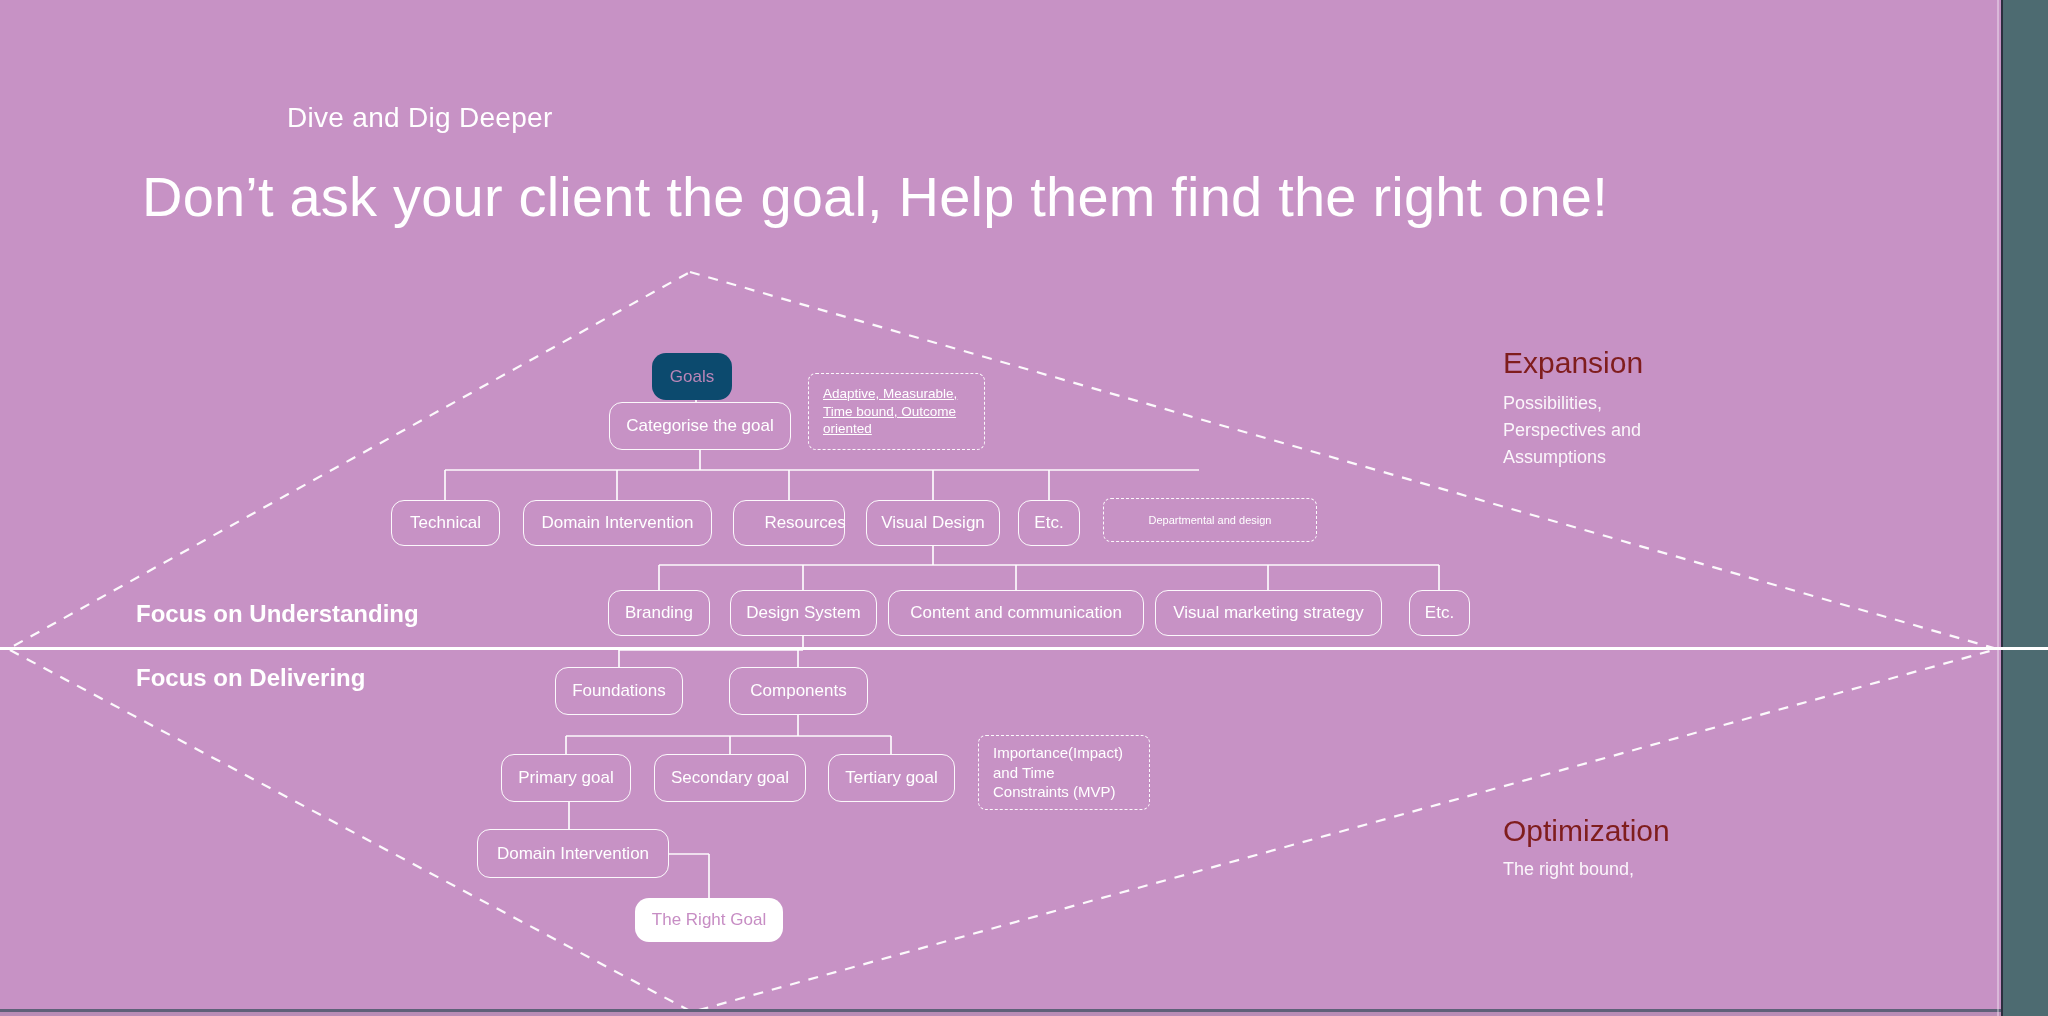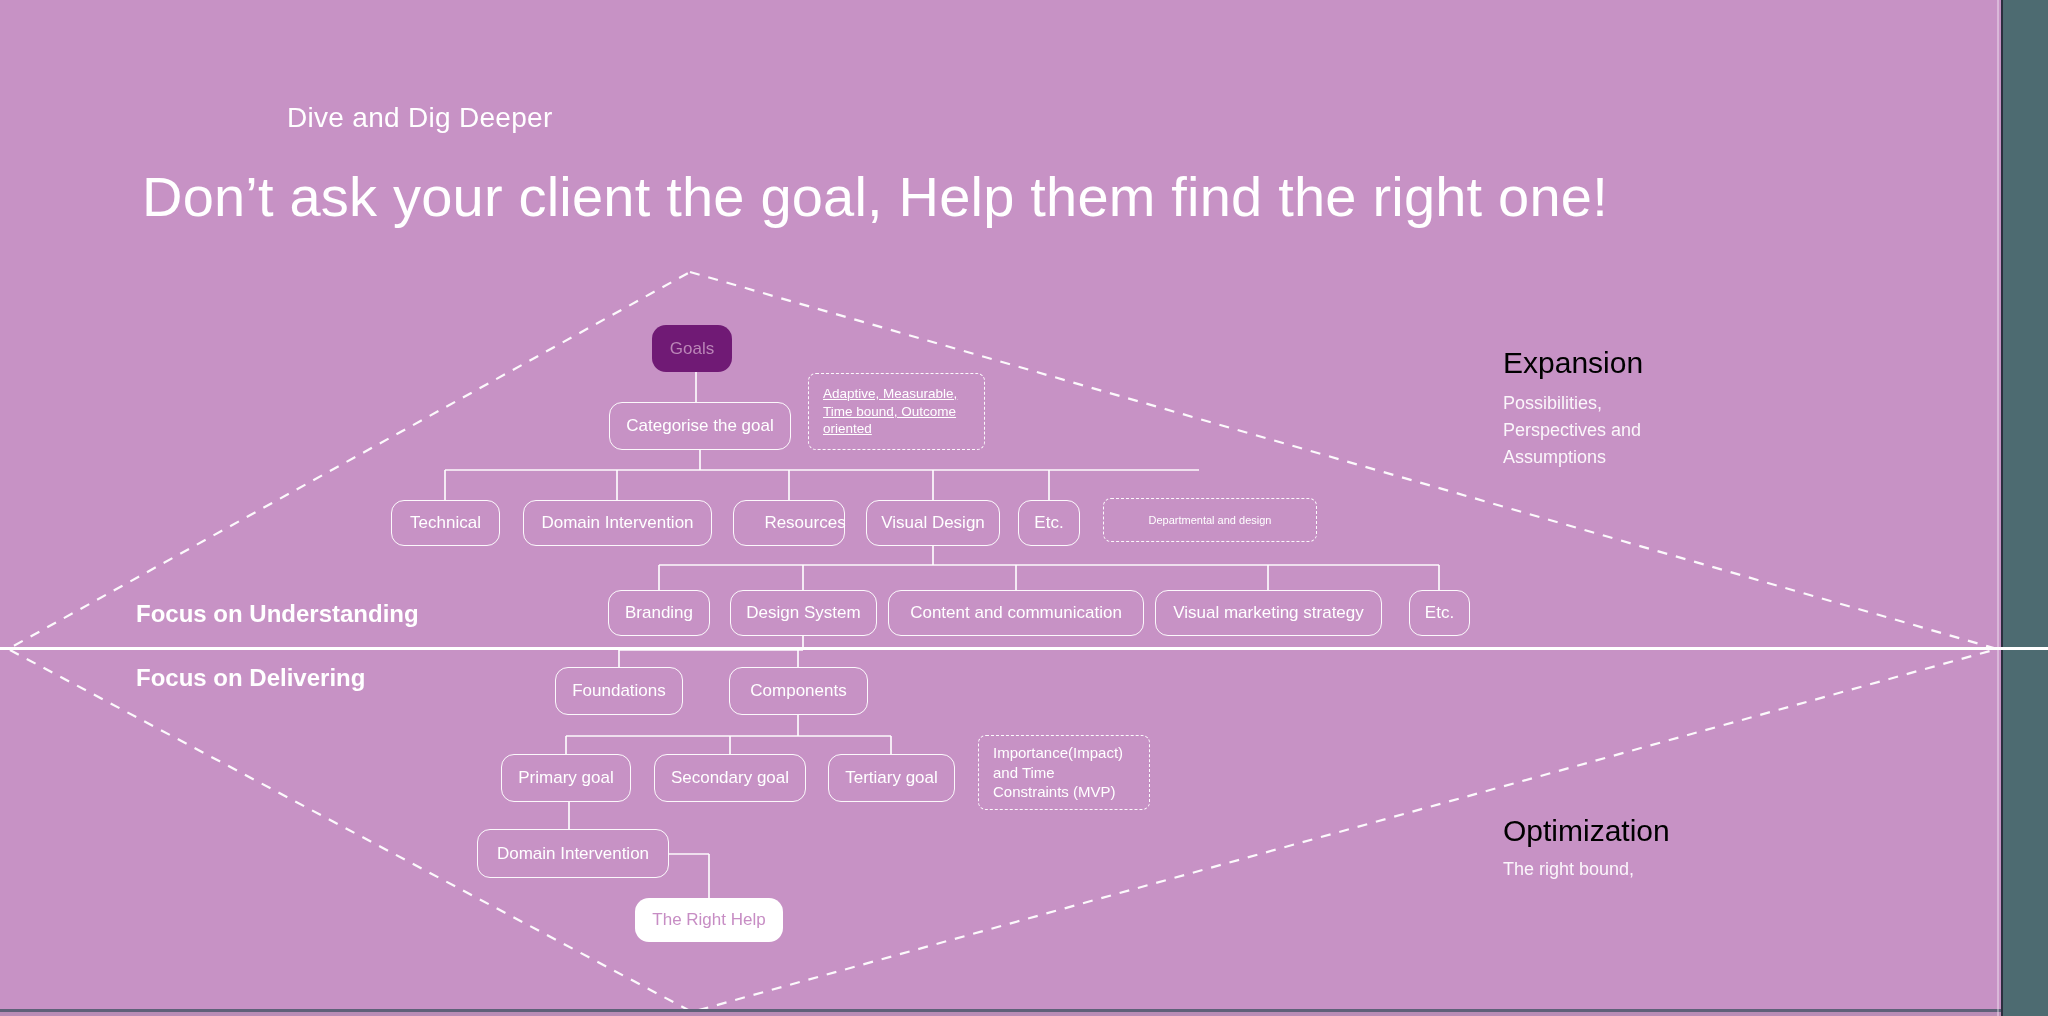--- a/index.html
+++ b/index.html
@@ -6,38 +6,38 @@
   body{width:2048px;height:1016px;position:relative;overflow:hidden;
        font-family:"Liberation Sans","DejaVu Sans",sans-serif;}
   #canvas{position:absolute;left:0;top:0;width:2048px;height:1016px;background:#c792c5;overflow:hidden;}
 
   
   .eyebrow{position:absolute;left:287px;top:102px;font-size:28px;font-weight:400;color:#ffffff;letter-spacing:.3px;}
   .headline{position:absolute;left:142px;top:164px;font-size:56px;font-weight:300;color:#ffffff;letter-spacing:.2px;white-space:nowrap;}
   .focus-label{position:absolute;left:136px;font-size:24px;font-weight:700;color:#ffffff;white-space:nowrap;}
   #focus-understanding{top:600px;}
   #focus-delivering{top:664px;}
-  .side-title{position:absolute;left:1503px;font-size:30px;font-weight:400;color:#000000;white-space:nowrap;}
+  .side-title{position:absolute;left:1503px;font-size:30px;font-weight:400;color:#7f1d1d;white-space:nowrap;}
   .side-sub{position:absolute;left:1503px;font-size:18px;font-weight:400;color:rgba(255,255,255,.92);
             line-height:27px;white-space:pre-line;}
   #expansion-title{top:346px;}
   #expansion-sub{top:390px;}
   #optimization-title{top:814px;}
   #optimization-sub{top:856px;}
 
   
   #diagram-svg{position:absolute;left:0;top:0;z-index:1;}
   #diagram-svg line{stroke:rgba(255,255,255,.95);stroke-width:1.7;}
   #diamond-outline{fill:none;stroke:rgba(255,255,255,.95);stroke-width:2.2;stroke-dasharray:10 9;}
   #tree-layer{position:absolute;left:0;top:0;width:100%;height:100%;z-index:2;}
 
   .node{position:absolute;display:flex;align-items:center;justify-content:center;
         box-sizing:border-box;border-radius:13px;font-size:17px;color:#ffffff;white-space:nowrap;}
   .node.outline{border:1.7px solid rgba(255,255,255,.95);}
-  .node.filled{background:#701a75;color:#bb86b8;border-radius:14px;}
+  .node.filled{background:#0c4a6e;color:#bb86b8;border-radius:14px;margin-top:28px;}
   .node.filled-accent{background:#ffffff;color:#c78dc4;border-radius:14px;}
   .node.dashed{border:1.7px dashed rgba(255,255,255,.95);border-radius:8px;
                font-size:13.5px;line-height:1.32;white-space:pre-line;}
   .node.dashed.left{justify-content:flex-start;text-align:left;padding:0 14px;}
 
   
   #divider-line{position:absolute;left:0;top:647px;width:2048px;height:3px;background:#ffffff;z-index:6;}
   #bottom-edge-line{position:absolute;left:0;top:1009px;width:2001px;height:3px;background:#5e6178;z-index:4;}
   #bottom-edge-band{position:absolute;left:0;top:1012px;width:2001px;height:4px;background:#b98db6;z-index:4;}
   #panel-edge-highlight{position:absolute;left:1997px;top:0;width:2px;height:1016px;background:rgba(255,255,255,.35);z-index:4;}
@@ -114,21 +114,21 @@
       <div class="node outline" style="left: 1409px; top: 590px; width: 61px; height: 46px;">Etc.</div>
       <div class="node outline" style="left: 555px; top: 667px; width: 128px; height: 48px;">Foundations</div>
       <div class="node outline" style="left: 729px; top: 667px; width: 139px; height: 48px;">Components</div>
       <div class="node outline" style="left: 501px; top: 754px; width: 130px; height: 48px;">Primary goal</div>
       <div class="node outline" style="left: 654px; top: 754px; width: 152px; height: 48px;">Secondary goal</div>
       <div class="node outline" style="left: 828px; top: 754px; width: 127px; height: 48px;">Tertiary goal</div>
       <div class="node dashed left" style="left: 978px; top: 735px; width: 172px; height: 75px; font-size: 15px;">Importance(Impact)
 and Time
 Constraints (MVP)</div>
       <div class="node outline" style="left: 477px; top: 829px; width: 192px; height: 49px;">Domain Intervention</div>
-      <div class="node filled-accent" style="left: 635px; top: 898px; width: 148px; height: 44px;">The Right Help</div>
+      <div class="node filled-accent" style="left: 635px; top: 898px; width: 148px; height: 44px;">The Right Goal</div>
     </div>
 
   <div id="divider-line"></div>
 
   <div id="bottom-edge-line"></div>
   <div id="bottom-edge-band"></div>
   <div id="panel-edge-highlight"></div>
   <div id="side-panel"></div>
 </div>
 

